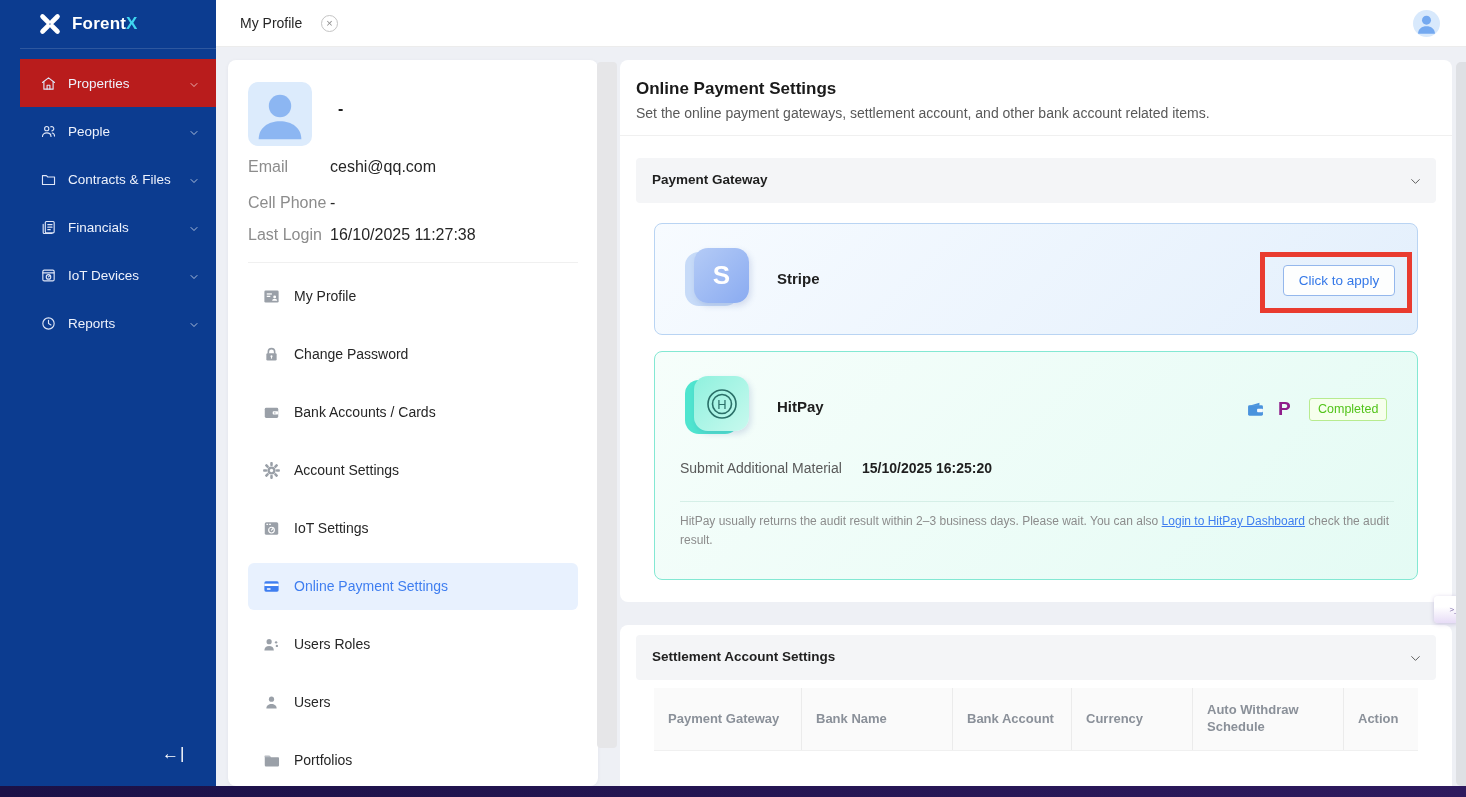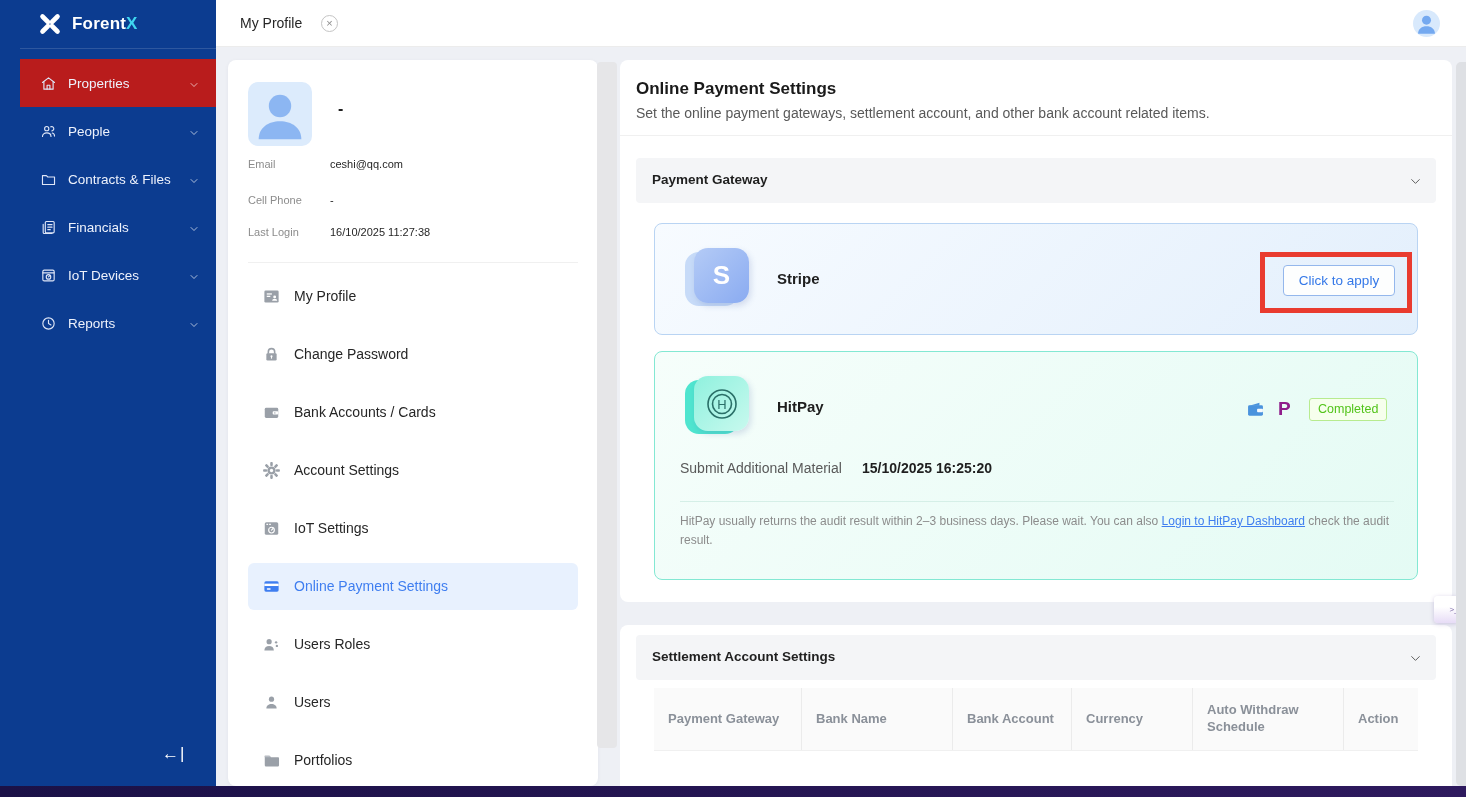--- a/index.html
+++ b/index.html
@@ -28,21 +28,21 @@
   .tab-label { position:absolute; left:24px; top:15px; font-size:14px; color:#262626; }
   .tab-close { position:absolute; left:105px; top:15px; width:17px; height:17px; border:1px solid #c4c4c4; border-radius:50%; color:#8c8c8c; font-size:11px; line-height:15px; text-align:center; cursor:pointer; background:#fff; }
   .top-avatar { position:absolute; right:26px; top:10px; width:27px; height:27px; border-radius:50%; background:#d8e9fc; overflow:hidden; cursor:pointer; }
   .top-avatar svg { width:27px; height:27px; }
 
   
   .profile-panel { left:228px; top:60px; width:370px; height:726px; background:#ffffff; border-radius:8px; box-shadow:0 1px 4px rgba(20,40,80,.05); }
   .p-avatar { position:absolute; left:20px; top:22px; width:64px; height:64px; border-radius:10px; background:#dcebfc; overflow:hidden; }
   .p-avatar svg { width:64px; height:64px; }
   .p-name { position:absolute; left:110px; top:40px; font-size:16px; font-weight:bold; color:#1f1f1f; }
-  .p-field { position:absolute; left:20px; width:330px; height:22px; font-size:11px; }
+  .p-field { position:absolute; left:20px; width:330px; height:22px; font-size:16px; }
   .p-field .lab { position:absolute; left:0; color:#8c8c8c; }
   .p-field .val { position:absolute; left:82px; color:#262626; }
   .p-divider { position:absolute; left:20px; top:202px; width:330px; border-top:1px solid #f0f0f0; }
   .pmenu { position:absolute; left:20px; top:213px; width:330px; }
   .pmenu-item { position:relative; width:330px; height:47px; margin-bottom:11px; border-radius:6px; cursor:pointer; }
   .pmenu-item.active { background:#e8f1fe; }
   .pmi-icon { position:absolute; left:14px; top:14px; width:19px; height:19px; }
   .pmi-icon svg { width:19px; height:19px; }
   .pmi-label { position:absolute; left:46px; top:15px; font-size:14px; color:#262626; }
   .pmenu-item.active .pmi-label { color:#3f7ef0; }

